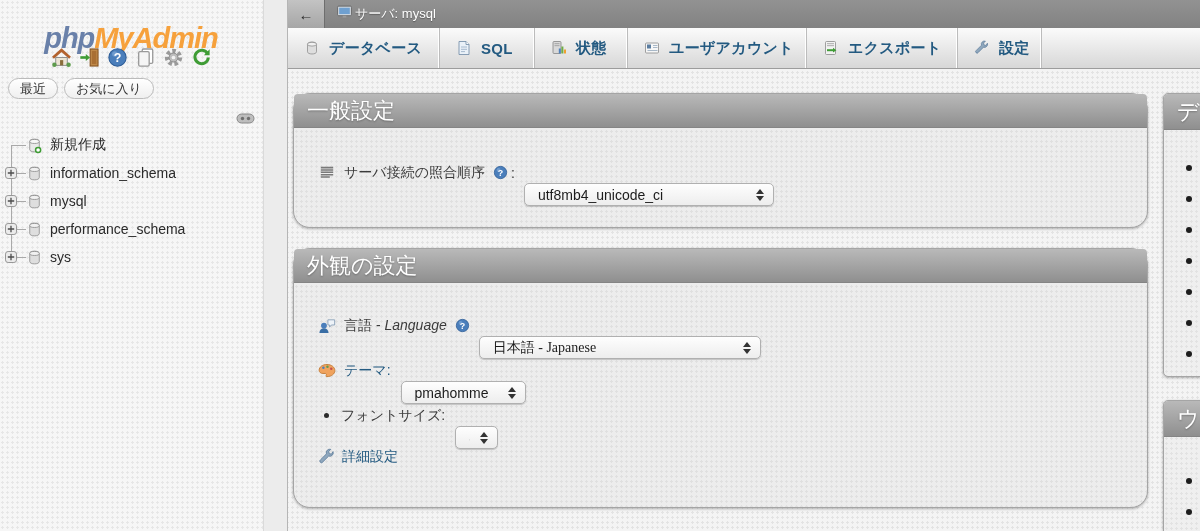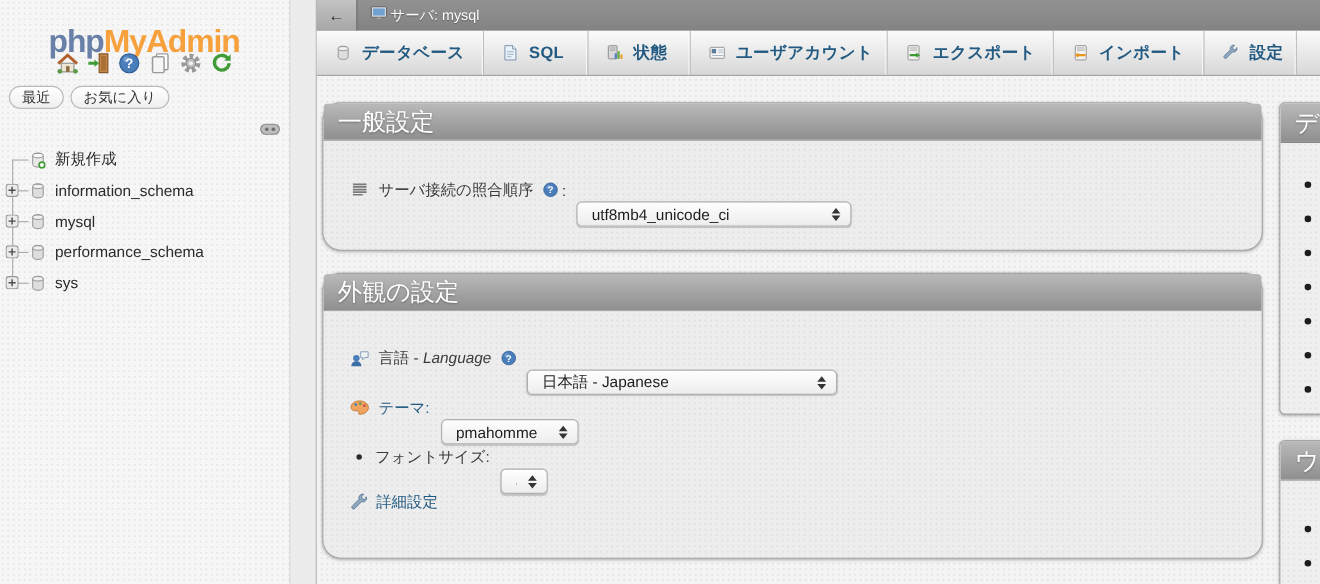--- a/index.html
+++ b/index.html
@@ -18,21 +18,21 @@
     position:absolute; left:0; top:0; width:288px; height:531px;
     background:#f6f6f6;
     background-image:radial-gradient(circle,#e6e6e6 1px,transparent 1.2px);
     background-size:5px 5px;
   }
   .sidebar-strip {
     position:absolute; right:0; top:0; width:25px; height:100%;
     background:#ececec; border-left:1px solid #dadada; border-right:1px solid #b5b5b5;
   }
   .logo { position:absolute; top:22px; left:0; width:262px; text-align:center;
-          font-size:29px; font-weight:bold; letter-spacing:-1px; }
+          font-size:29px; font-weight:bold; font-style:italic; letter-spacing:-1px; }
   .logo .lblue { color:#6980a9; }
   .logo .lorange { color:#f6a13c; }
 
   .nav-icons { position:absolute; top:46px; left:0; width:262px;
                display:flex; justify-content:center; gap:7px; padding-top:0; }
   .nav-icons { top:47px; }
   .nav-icon { width:21px; height:21px; display:inline-flex; cursor:pointer; }
   .nav-icon svg { width:100%; height:100%; }
 
   .side-buttons { position:absolute; top:78px; left:8px; display:flex; gap:6px; }
@@ -108,21 +108,21 @@
   .mac-select { display:inline-flex; align-items:center; height:23px;
     border:1px solid #b0b0b0; border-radius:5px;
     background:linear-gradient(#fefefe,#ededed);
     box-shadow:0 1px 1px rgba(0,0,0,.18);
     padding:0 9px 0 13px; cursor:pointer;margin-top:44px; }
   .mac-select .value { font-size:14px; color:#1c1c1c; flex:1; white-space:nowrap; overflow:hidden; }
   .sel-arrows { display:flex; flex-direction:column; gap:2px; margin-left:10px; }
   .tri-up { width:0; height:0; border-left:4px solid transparent; border-right:4px solid transparent; border-bottom:5px solid #333; }
   .tri-down { width:0; height:0; border-left:4px solid transparent; border-right:4px solid transparent; border-top:5px solid #333; }
   .sel-collation { width:250px; }
-  .sel-language { width:282px; }
+  .sel-language { width:282px;font-family:Liberation Serif, serif; }
   .sel-theme { width:125px; }
   .sel-fontsize { width:43px; }
 
   .advanced-row { display:flex; align-items:center; margin-top:13px; cursor:pointer; }
   .advanced-row .row-icon { margin-right:6px; }
   .advanced-link { font-size:14px; color:#235a81; }
 
   
   .right-col { position:absolute; left:875px; top:24px; width:60px; }
   .rpanel { position:absolute; left:0; width:60px;
@@ -346,30 +346,20 @@
       </div>
       <div class="tab" style="width:151px">
         <svg viewBox="0 0 16 16">
             <rect x="2.5" y="1.5" width="10" height="13" rx="1" fill="#f2f2f2" stroke="#8a8a8a" stroke-width=".8"></rect>
             <rect x="4" y="3" width="7" height="1.2" fill="#b8b8b8"></rect>
             <rect x="4" y="5" width="7" height="1.2" fill="#b8b8b8"></rect>
             <path d="M4 10.2h7" stroke="#3f9c35" stroke-width="2"></path>
             <path d="M10 7.8l3.4 2.4-3.4 2.4z" fill="#3f9c35"></path>
           </svg>
         <span class="tab-label">エクスポート</span>
-      </div>
-      <div class="tab" style="width:137px">
-        <svg viewBox="0 0 16 16">
-            <rect x="3.5" y="1.5" width="10" height="13" rx="1" fill="#f2f2f2" stroke="#8a8a8a" stroke-width=".8"></rect>
-            <rect x="5" y="3" width="7" height="1.2" fill="#b8b8b8"></rect>
-            <rect x="5" y="5" width="7" height="1.2" fill="#b8b8b8"></rect>
-            <path d="M6 10.2h7" stroke="#e8961e" stroke-width="2"></path>
-            <path d="M6.4 7.8 3 10.2l3.4 2.4z" fill="#e8961e"></path>
-          </svg>
-        <span class="tab-label">インポート</span>
       </div>
       <div class="tab" style="width:84px">
         <svg viewBox="0 0 16 16">
             <path d="M13.4 3.2a3.1 3.1 0 0 1-3.9 4L4.3 12.4a1.45 1.45 0 1 1-2-2l5.2-5.2a3.1 3.1 0 0 1 3.9-4L9.6 3l.4 2 2 .4z" fill="#8fa7bd" stroke="#5a7a99" stroke-width=".7"></path>
           </svg>
         <span class="tab-label">設定</span>
       </div>
     </div>
 
     <div class="content">

